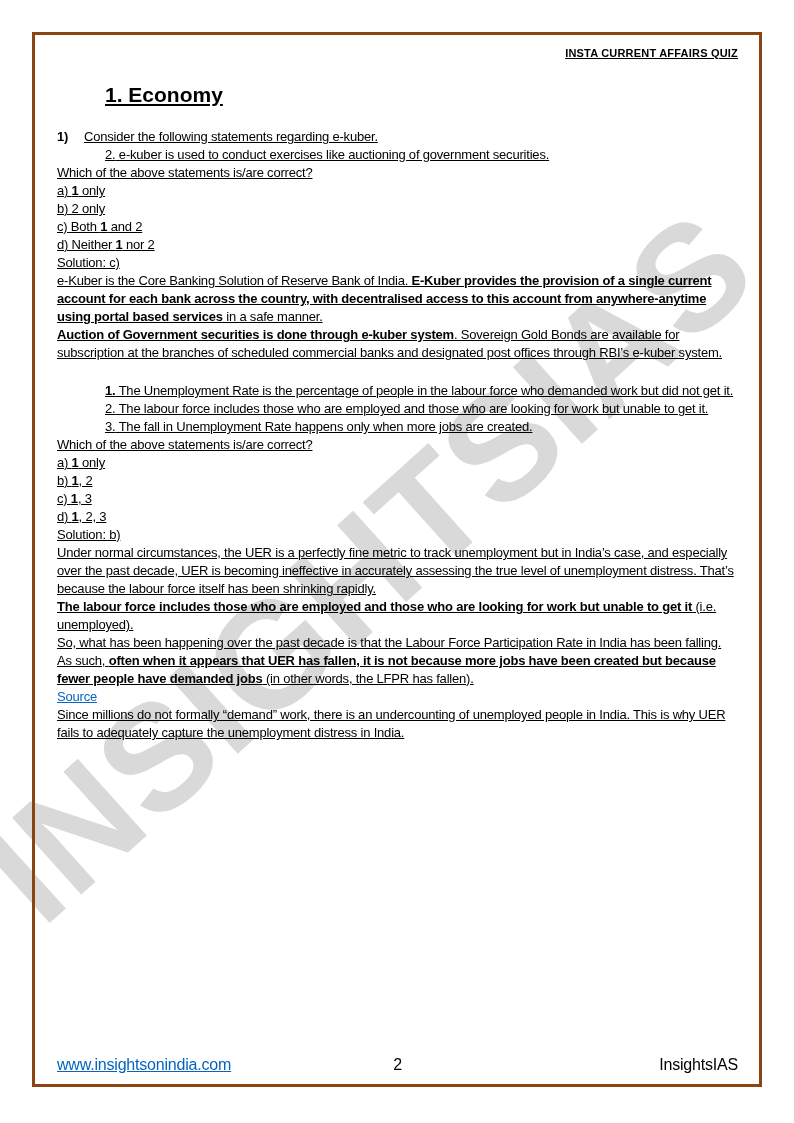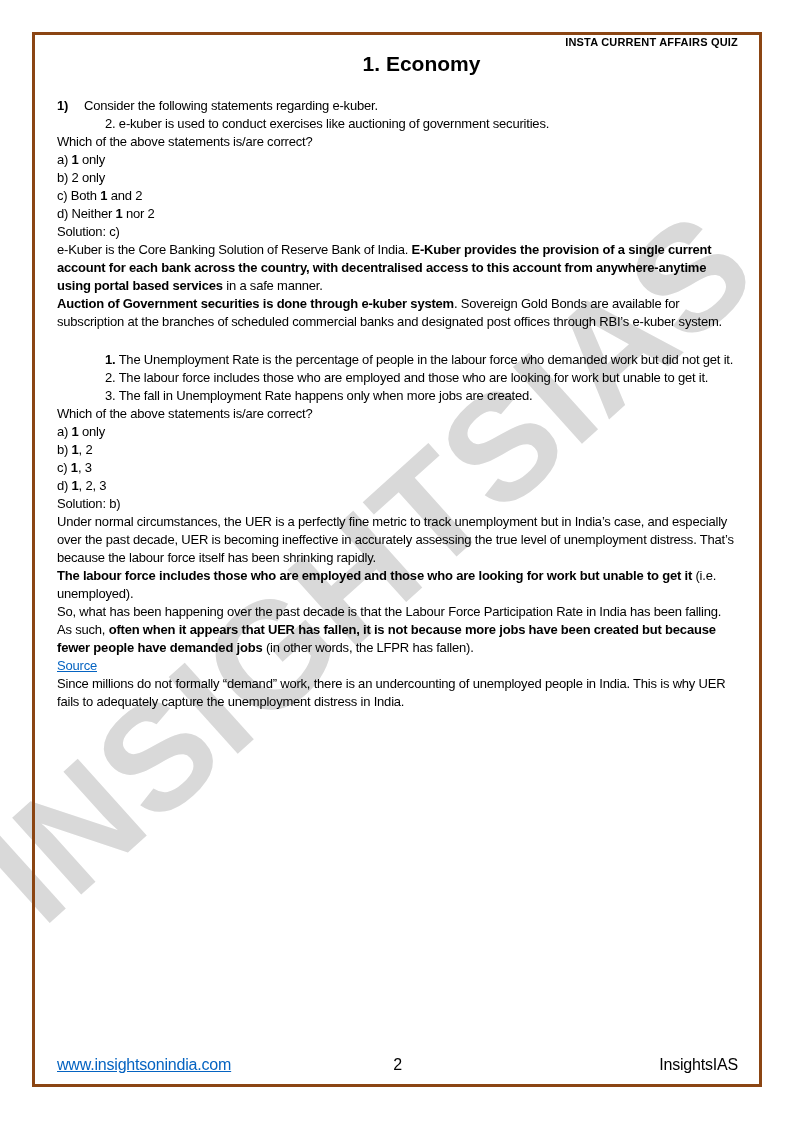--- a/index.html
+++ b/index.html
@@ -23,34 +23,33 @@
     position:absolute; left:50%; top:50%;
     transform:translate(-53%, -47%) rotate(-42deg);
     font-size:150px; font-weight:700;
     color:#D9D9D9;
     white-space:nowrap;
     letter-spacing:1px;
     z-index:0;
     user-select:none;
   }
   .content {
-    position:absolute; left:57px; top:33px; width:681px;
+    position:absolute; left:57px; top:44px; width:681px;
     z-index:1;
-    font-size:13px; line-height:18px; letter-spacing:-0.2px;
+    font-size:13px; line-height:18px; letter-spacing:-0.2px;text-decoration:underline;
   }
   .content p { margin:0; }
   .doc-header {
     text-align:right; font-weight:700; font-size:11px;
     letter-spacing:0.2px; line-height:18px;
   }
   .section-title {
     font-size:21px; line-height:26px;
-    margin:0 0 0 48px;
+    margin:20px 0 0 48px;
     letter-spacing:0;
-    text-align:center;
   }
   .q { margin-top:20px; }
   .qnum { display:inline-block; width:27px; }
   .qnum.bold { font-weight:700; }
   .stmt { text-indent:48px; }
   .opt, .sol { margin-left:48px; }
   .sol { margin-top:18px; }
   .para { margin-top:18px; }
   b, .bold { font-weight:700; }
   a.link { color:#0563C1; text-decoration:underline; cursor:pointer; }

